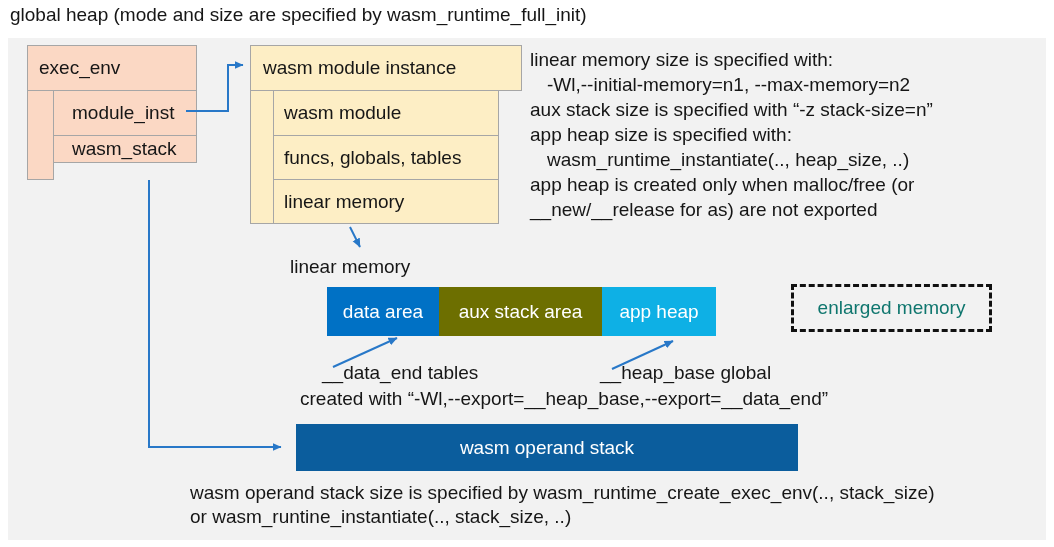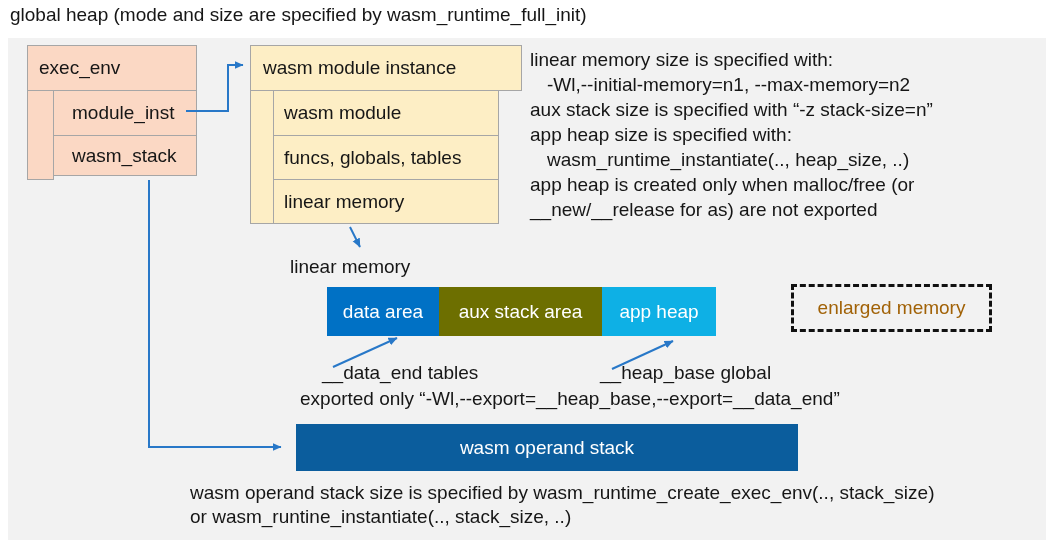--- a/index.html
+++ b/index.html
@@ -7,21 +7,21 @@
        font-family:"Liberation Sans", sans-serif;color:#161616;}
   .abs{position:absolute;box-sizing:border-box;}
   #canvas{position:absolute;left:0;top:0;width:1054px;height:547px;}
   .title{left:10px;top:4px;font-size:19px;}
   .panel{left:8px;top:38px;width:1038px;height:502px;}
   .cell{border:1px solid #a6a6a6;font-size:19px;display:flex;align-items:center;}
   
   .ee-header{left:27px;top:45px;width:170px;height:46px;padding-left:11px;}
   .ee-strip{left:27px;top:90px;width:27px;height:90px;}
   .ee-row1{left:53px;top:90px;width:144px;height:46px;padding-left:18px;}
-  .ee-row2{left:53px;top:135px;width:144px;height:41px;padding-left:18px;}
+  .ee-row2{left:53px;top:135px;width:144px;height:28px;padding-left:18px;}
   
   .mi-header{left:250px;top:45px;width:272px;height:46px;padding-left:12px;}
   .mi-strip{left:250px;top:90px;width:24px;height:134px;}
   .mi-row1{left:273px;top:90px;width:226px;height:46px;padding-left:10px;}
   .mi-row2{left:273px;top:135px;width:226px;height:45px;padding-left:10px;}
   .mi-row3{left:273px;top:179px;width:226px;height:45px;padding-left:10px;}
   
   .notes{left:530px;top:47px;width:515px;font-size:19px;line-height:25px;}
   .notes .ind{padding-left:17px;}
   
@@ -72,25 +72,25 @@
     <div>app heap size is specified with:</div>
     <div class="ind">wasm_runtime_instantiate(.., heap_size, ..)</div>
     <div>app heap is created only when malloc/free (or</div>
     <div>__new/__release for as) are not exported</div>
   </div>
 
   <div class="abs lm-label">linear memory</div>
   <div class="abs seg seg0" style="background-color: rgb(0, 113, 197);">data area</div>
   <div class="abs seg seg1" style="background-color: rgb(109, 111, 0);">aux stack area</div>
   <div class="abs seg seg2" style="background-color: rgb(14, 176, 229);">app heap</div>
-  <div class="abs enlarged" style="color: #a16207;">enlarged memory</div>
+  <div class="abs enlarged" style="color: #0f766e;">enlarged memory</div>
 
   <div class="abs ann ann-dataend">__data_end tables</div>
   <div class="abs ann ann-heapbase">__heap_base global</div>
-  <div class="abs ann ann-exported">exported only “-Wl,--export=__heap_base,--export=__data_end”</div>
+  <div class="abs ann ann-exported">created with “-Wl,--export=__heap_base,--export=__data_end”</div>
 
   <div class="abs opstack" style="background-color: rgb(11, 93, 157); margin-left: 8px;">wasm operand stack</div>
 
   <div class="abs bottom-note">
     <div>wasm operand stack size is specified by wasm_runtime_create_exec_env(.., stack_size)</div>
     <div>or wasm_runtine_instantiate(.., stack_size, ..)</div>
   </div>
 
   <svg width="1054" height="547" viewBox="0 0 1054 547">
     <defs>

